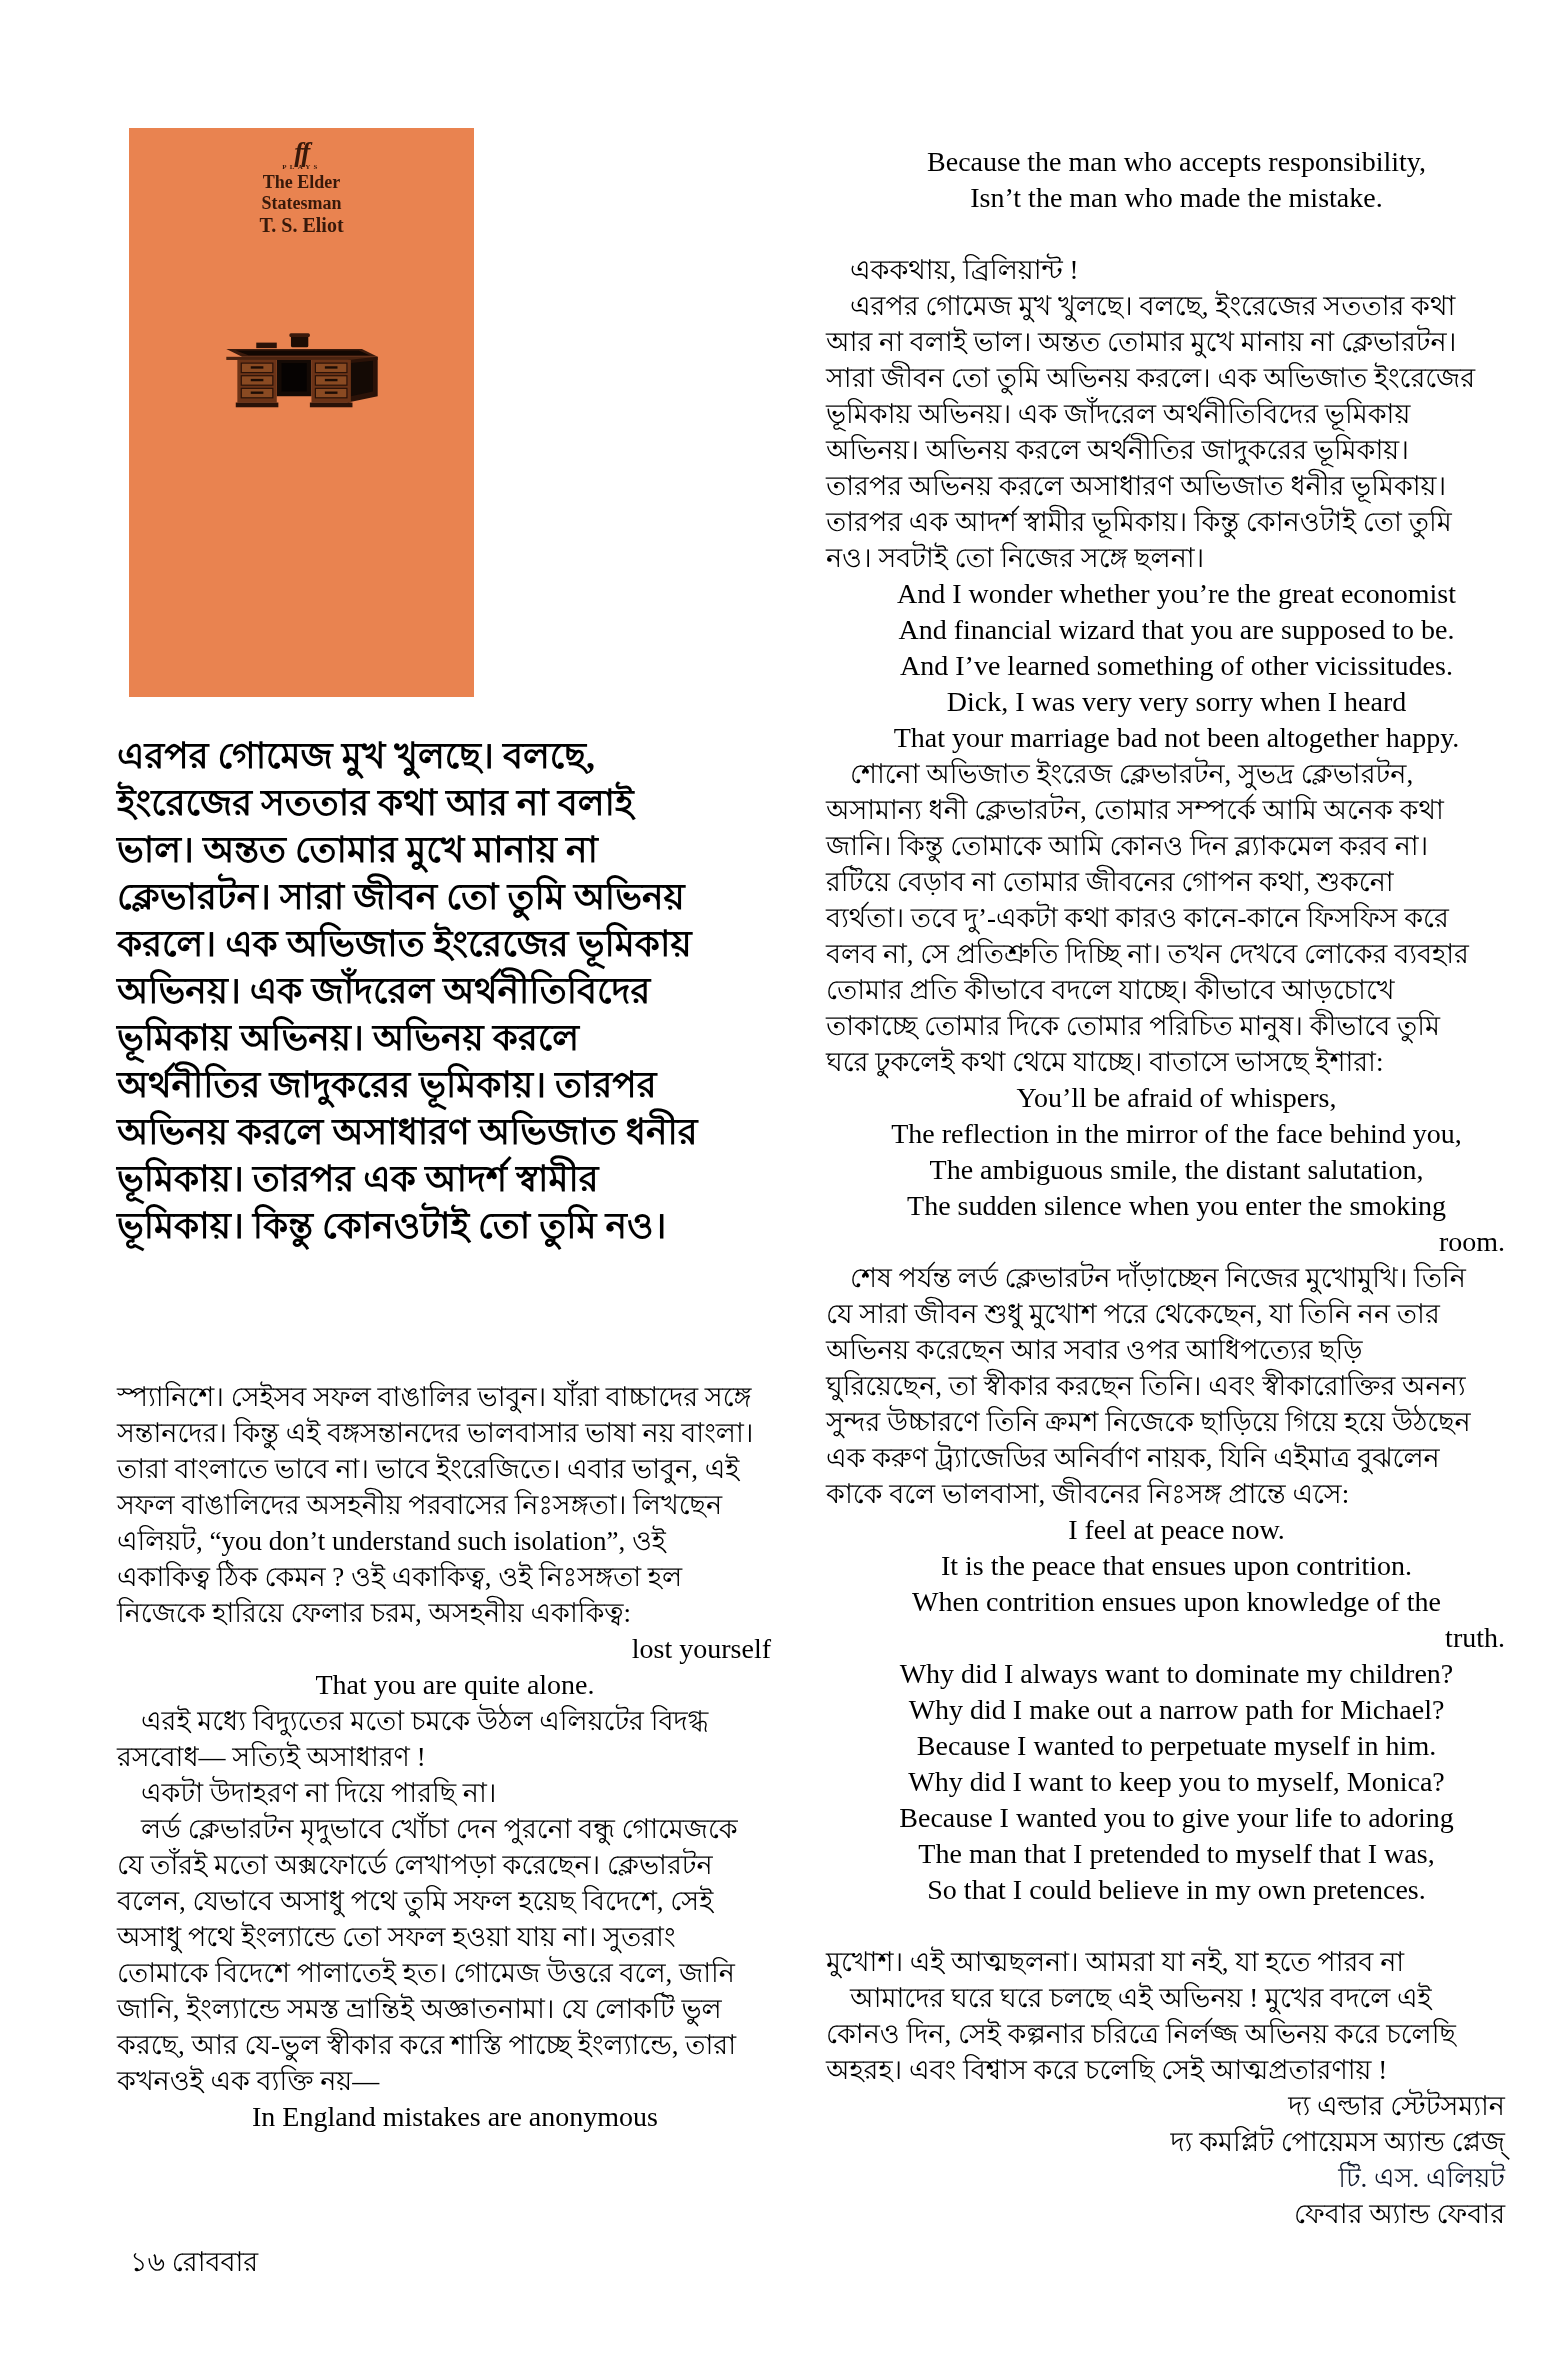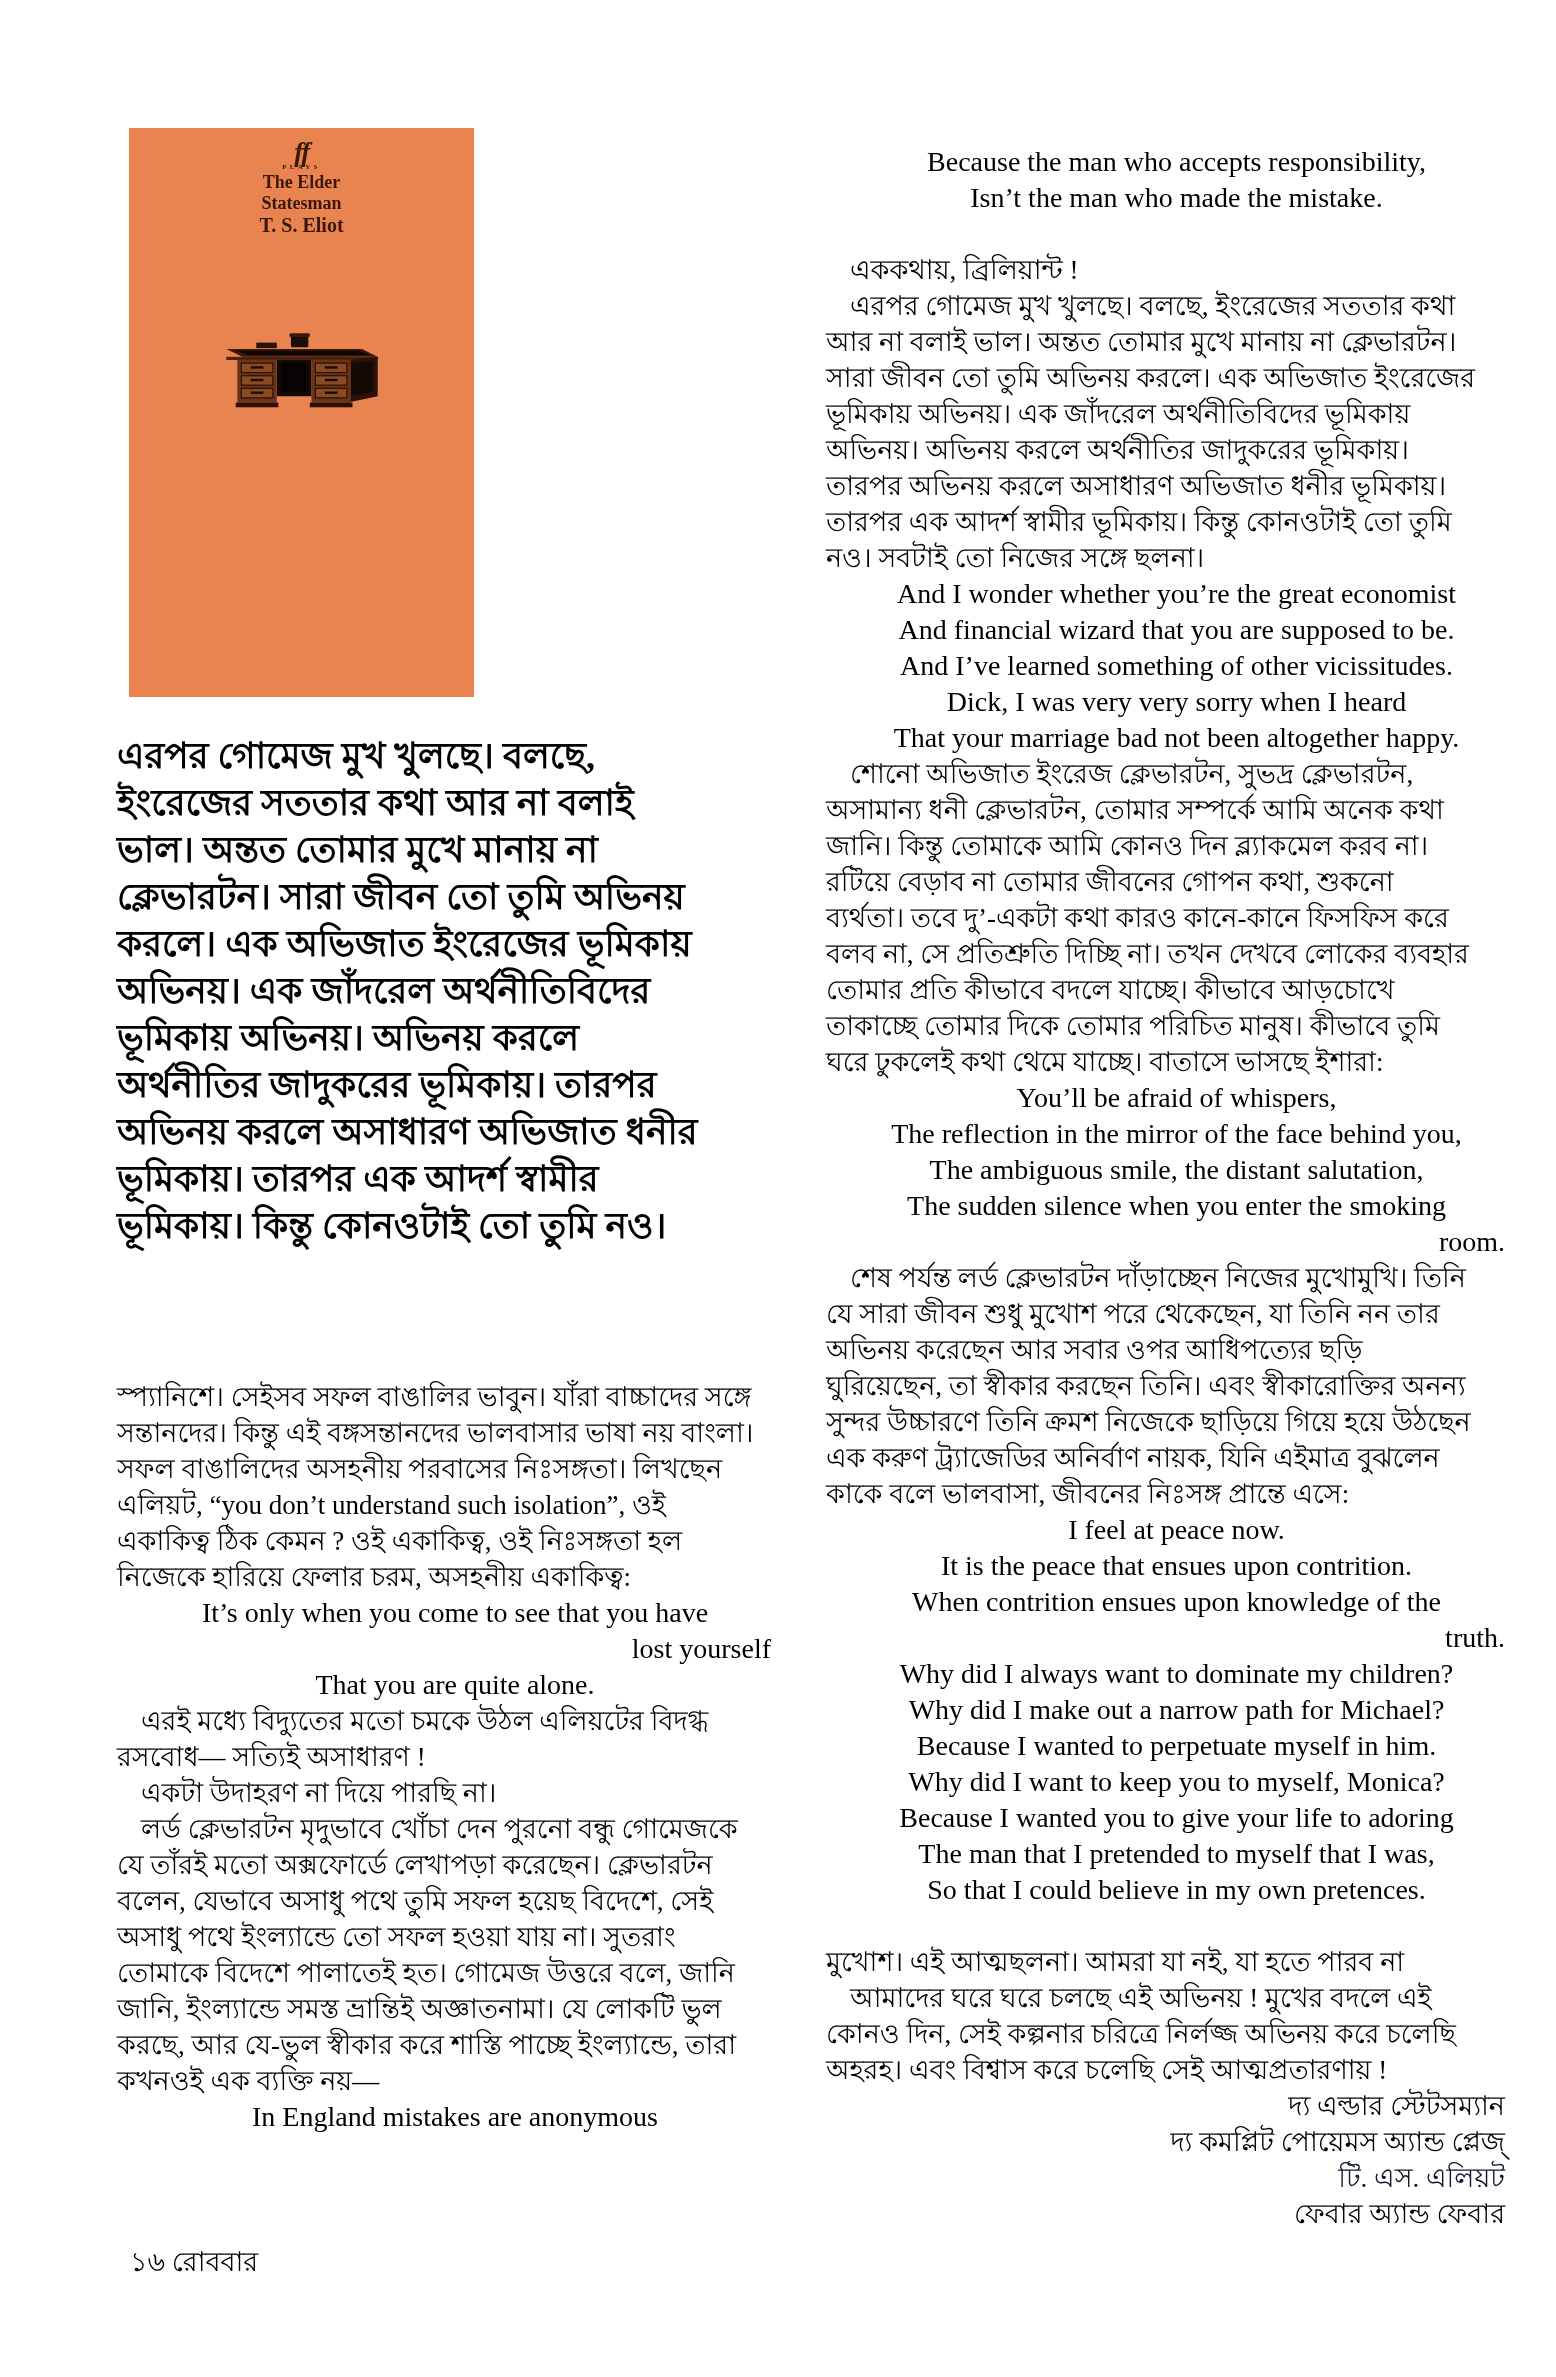--- a/index.html
+++ b/index.html
@@ -117,25 +117,25 @@
       <div class="ln">ভূমিকায় অভিনয়। অভিনয় করলে</div>
       <div class="ln">অর্থনীতির জাদুকরের ভূমিকায়। তারপর</div>
       <div class="ln">অভিনয় করলে অসাধারণ অভিজাত ধনীর</div>
       <div class="ln">ভূমিকায়। তারপর এক আদর্শ স্বামীর</div>
       <div class="ln">ভূমিকায়। কিন্তু কোনওটাই তো তুমি নও।</div>
     </div>
 
   <div class="body left-col">
       <div class="ln bn">স্প্যানিশে। সেইসব সফল বাঙালির ভাবুন। যাঁরা বাচ্চাদের সঙ্গে</div>
       <div class="ln bn">সন্তানদের। কিন্তু এই বঙ্গসন্তানদের ভালবাসার ভাষা নয় বাংলা।</div>
+      <div class="ln bn">তারা বাংলাতে ভাবে না। ভাবে ইংরেজিতে। এবার ভাবুন, এই</div>
       <div class="ln bn">সফল বাঙালিদের অসহনীয় পরবাসের নিঃসঙ্গতা। লিখছেন</div>
       <div class="ln bn">এলিয়ট, “you don’t understand such isolation”, ওই</div>
       <div class="ln bn">একাকিত্ব ঠিক কেমন ? ওই একাকিত্ব, ওই নিঃসঙ্গতা হল</div>
       <div class="ln bn">নিজেকে হারিয়ে ফেলার চরম, অসহনীয় একাকিত্ব:</div>
-      <div class="ln en">It’s only when you come to see that you have</div>
       <div class="ln en-r">lost yourself</div>
       <div class="ln en">That you are quite alone.</div>
       <div class="ln bn-i">এরই মধ্যে বিদ্যুতের মতো চমকে উঠল এলিয়টের বিদগ্ধ</div>
       <div class="ln bn">রসবোধ— সত্যিই অসাধারণ !</div>
       <div class="ln bn-i">একটা উদাহরণ না দিয়ে পারছি না।</div>
       <div class="ln bn-i">লর্ড ক্লেভারটন মৃদুভাবে খোঁচা দেন পুরনো বন্ধু গোমেজকে</div>
       <div class="ln bn">যে তাঁরই মতো অক্সফোর্ডে লেখাপড়া করেছেন। ক্লেভারটন</div>
       <div class="ln bn">বলেন, যেভাবে অসাধু পথে তুমি সফল হয়েছ বিদেশে, সেই</div>
       <div class="ln bn">অসাধু পথে ইংল্যান্ডে তো সফল হওয়া যায় না। সুতরাং</div>
       <div class="ln bn">তোমাকে বিদেশে পালাতেই হত। গোমেজ উত্তরে বলে, জানি</div>

